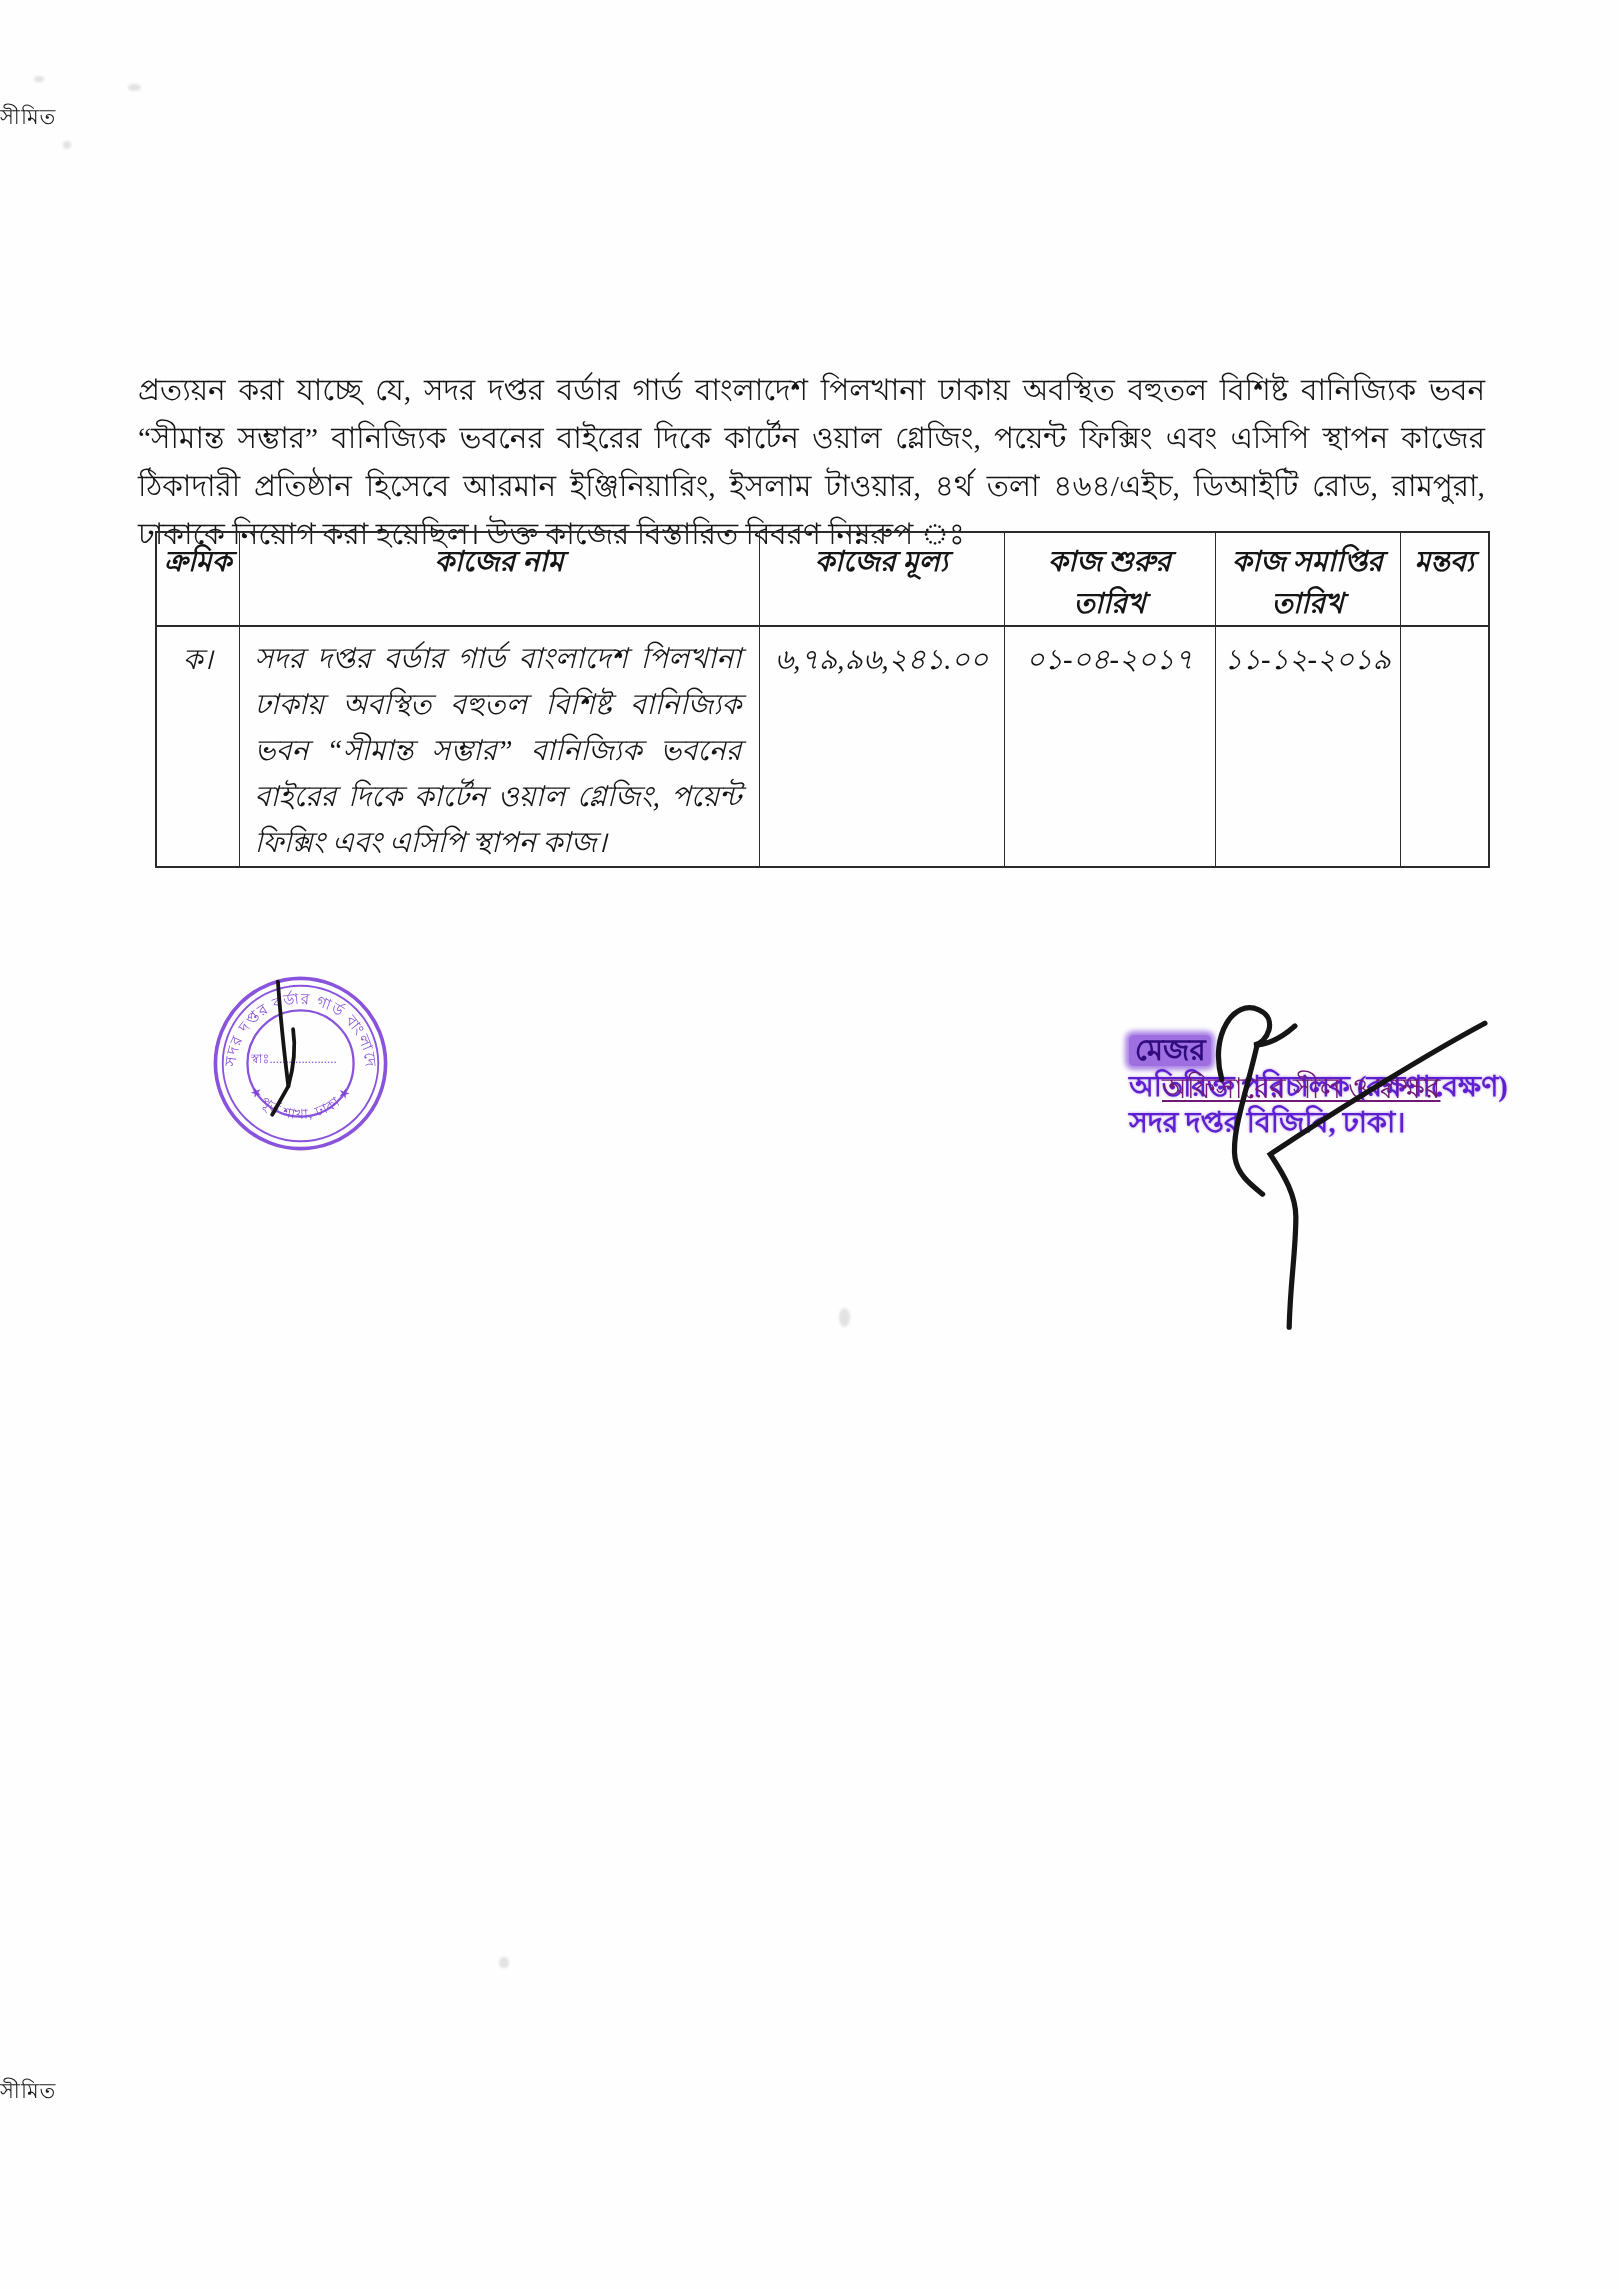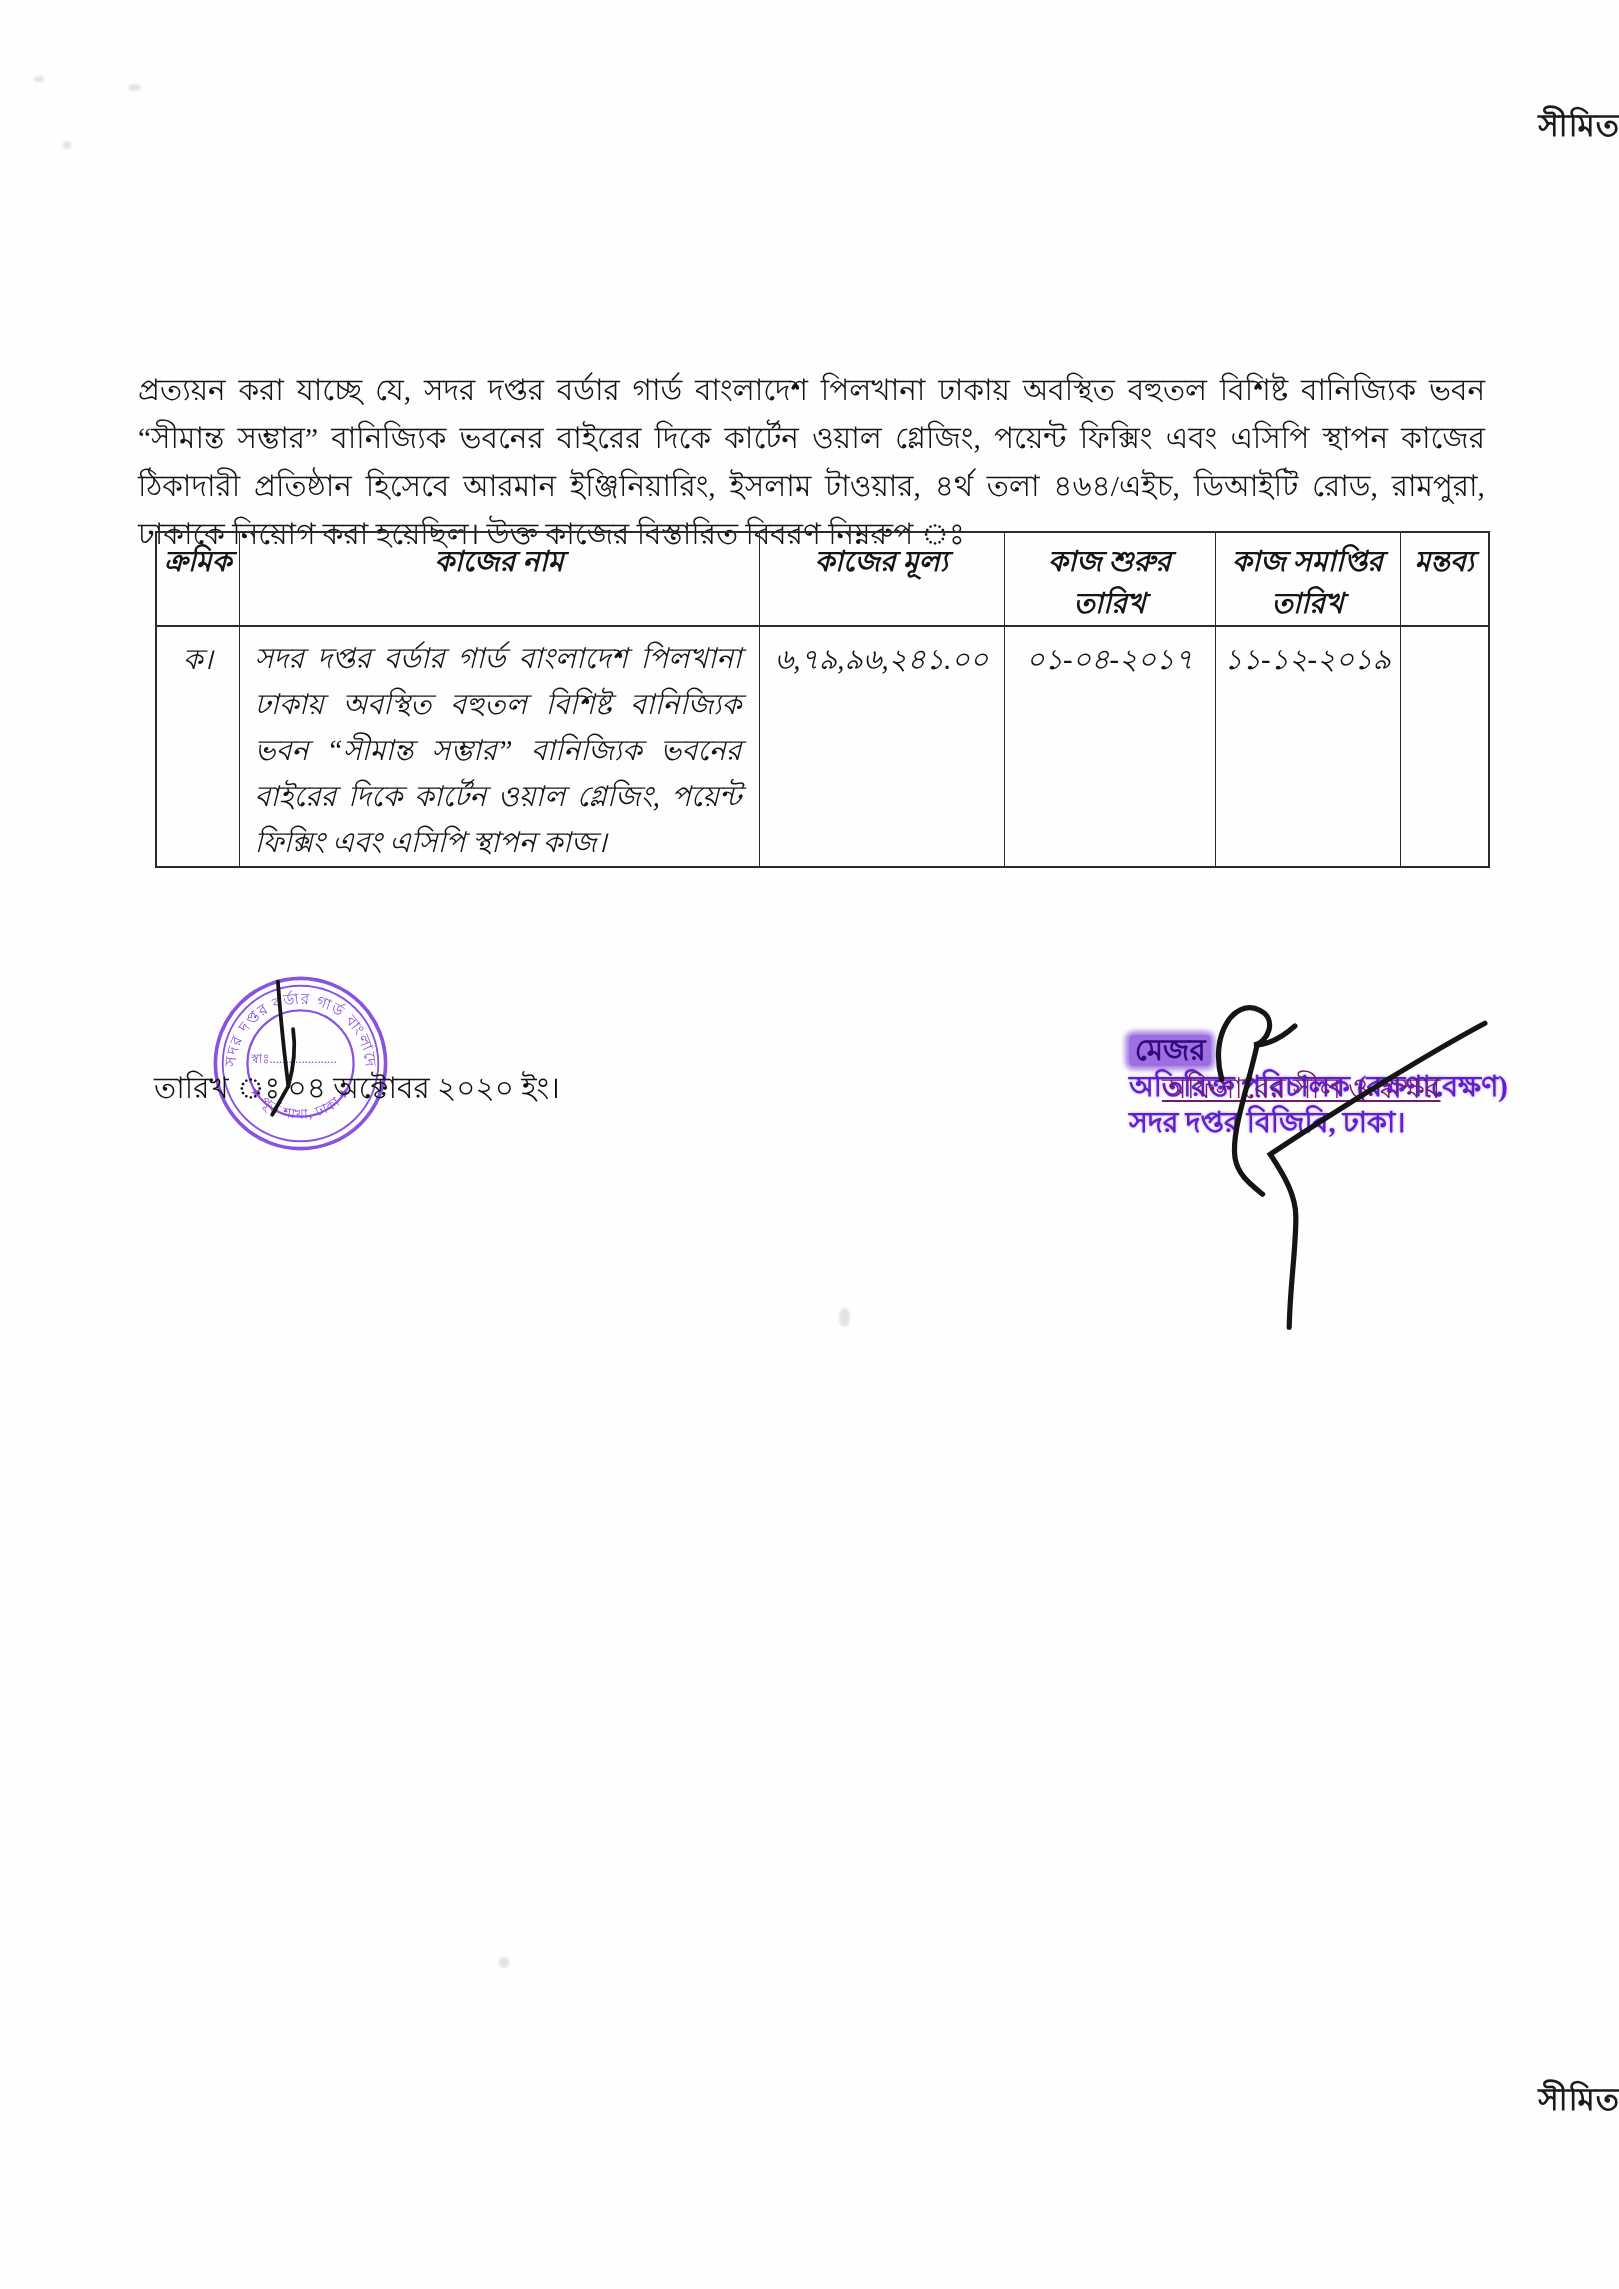--- a/index.html
+++ b/index.html
@@ -2,21 +2,21 @@
 <html lang="bn" style="font-size:15px"><head>
 <meta charset="utf-8">
 <style>
   html,body{margin:0;padding:0;background:#ffffff;}
   .page{
     position:relative;width:1620px;height:2289px;background:#fefefe;
     font-family:"Liberation Serif","DejaVu Serif",serif;color:#1b1b1b;overflow:hidden;
   }
   .abs{position:absolute;}
   .classification{
-    left:0;right:0;text-align:right;font-size:31px;font-weight:700;letter-spacing:1px;
+    left:0;right:0;text-align:left;font-size:21px;font-weight:400;letter-spacing:1px;
   }
   .doc-title{
     left:0;right:0;text-align:center;font-size:39px;font-weight:700;
   }
   .doc-title .underline{
     display:inline-block;border-bottom:3.8px solid #161616;padding:0 3.8px 6.7px 3.8px;
   }
   .intro{
     left:138px;top:321px;width:1347px;font-size:29.5px;line-height:48px;
     text-align:justify;color:#151515;margin-top:45px;
@@ -128,21 +128,20 @@
     </g>
   </svg>
 
   <svg class="pen-check-svg abs" width="61" height="152" viewBox="0 0 64 160">
     <g stroke="#141414" stroke-width="4" fill="none" stroke-linecap="round">
       <path d="M 24 6 C 27 48, 31 84, 35 116 L 18 146"></path>
       <path d="M 35 116 C 40 98, 43 76, 40 56"></path>
     </g>
   </svg>
 
-  <div class="date-line abs">তারিখ ঃ ০৪ অক্টোবর ২০২০ ইং।</div>
 
   <div class="sig-caption abs">অফিসারের সীল ও স্বাক্ষর</div>
 
   <div class="designation abs">
     <span class="l1">মেজর</span><br>
     <span class="l2">অতিরিক্ত পরিচালক (রক্ষণাবেক্ষণ)</span><br>
     <span class="l3">সদর দপ্তর বিজিবি, ঢাকা।</span>
   </div>
 
   <svg class="signature-svg abs" width="342" height="361" viewBox="0 0 360 380">

